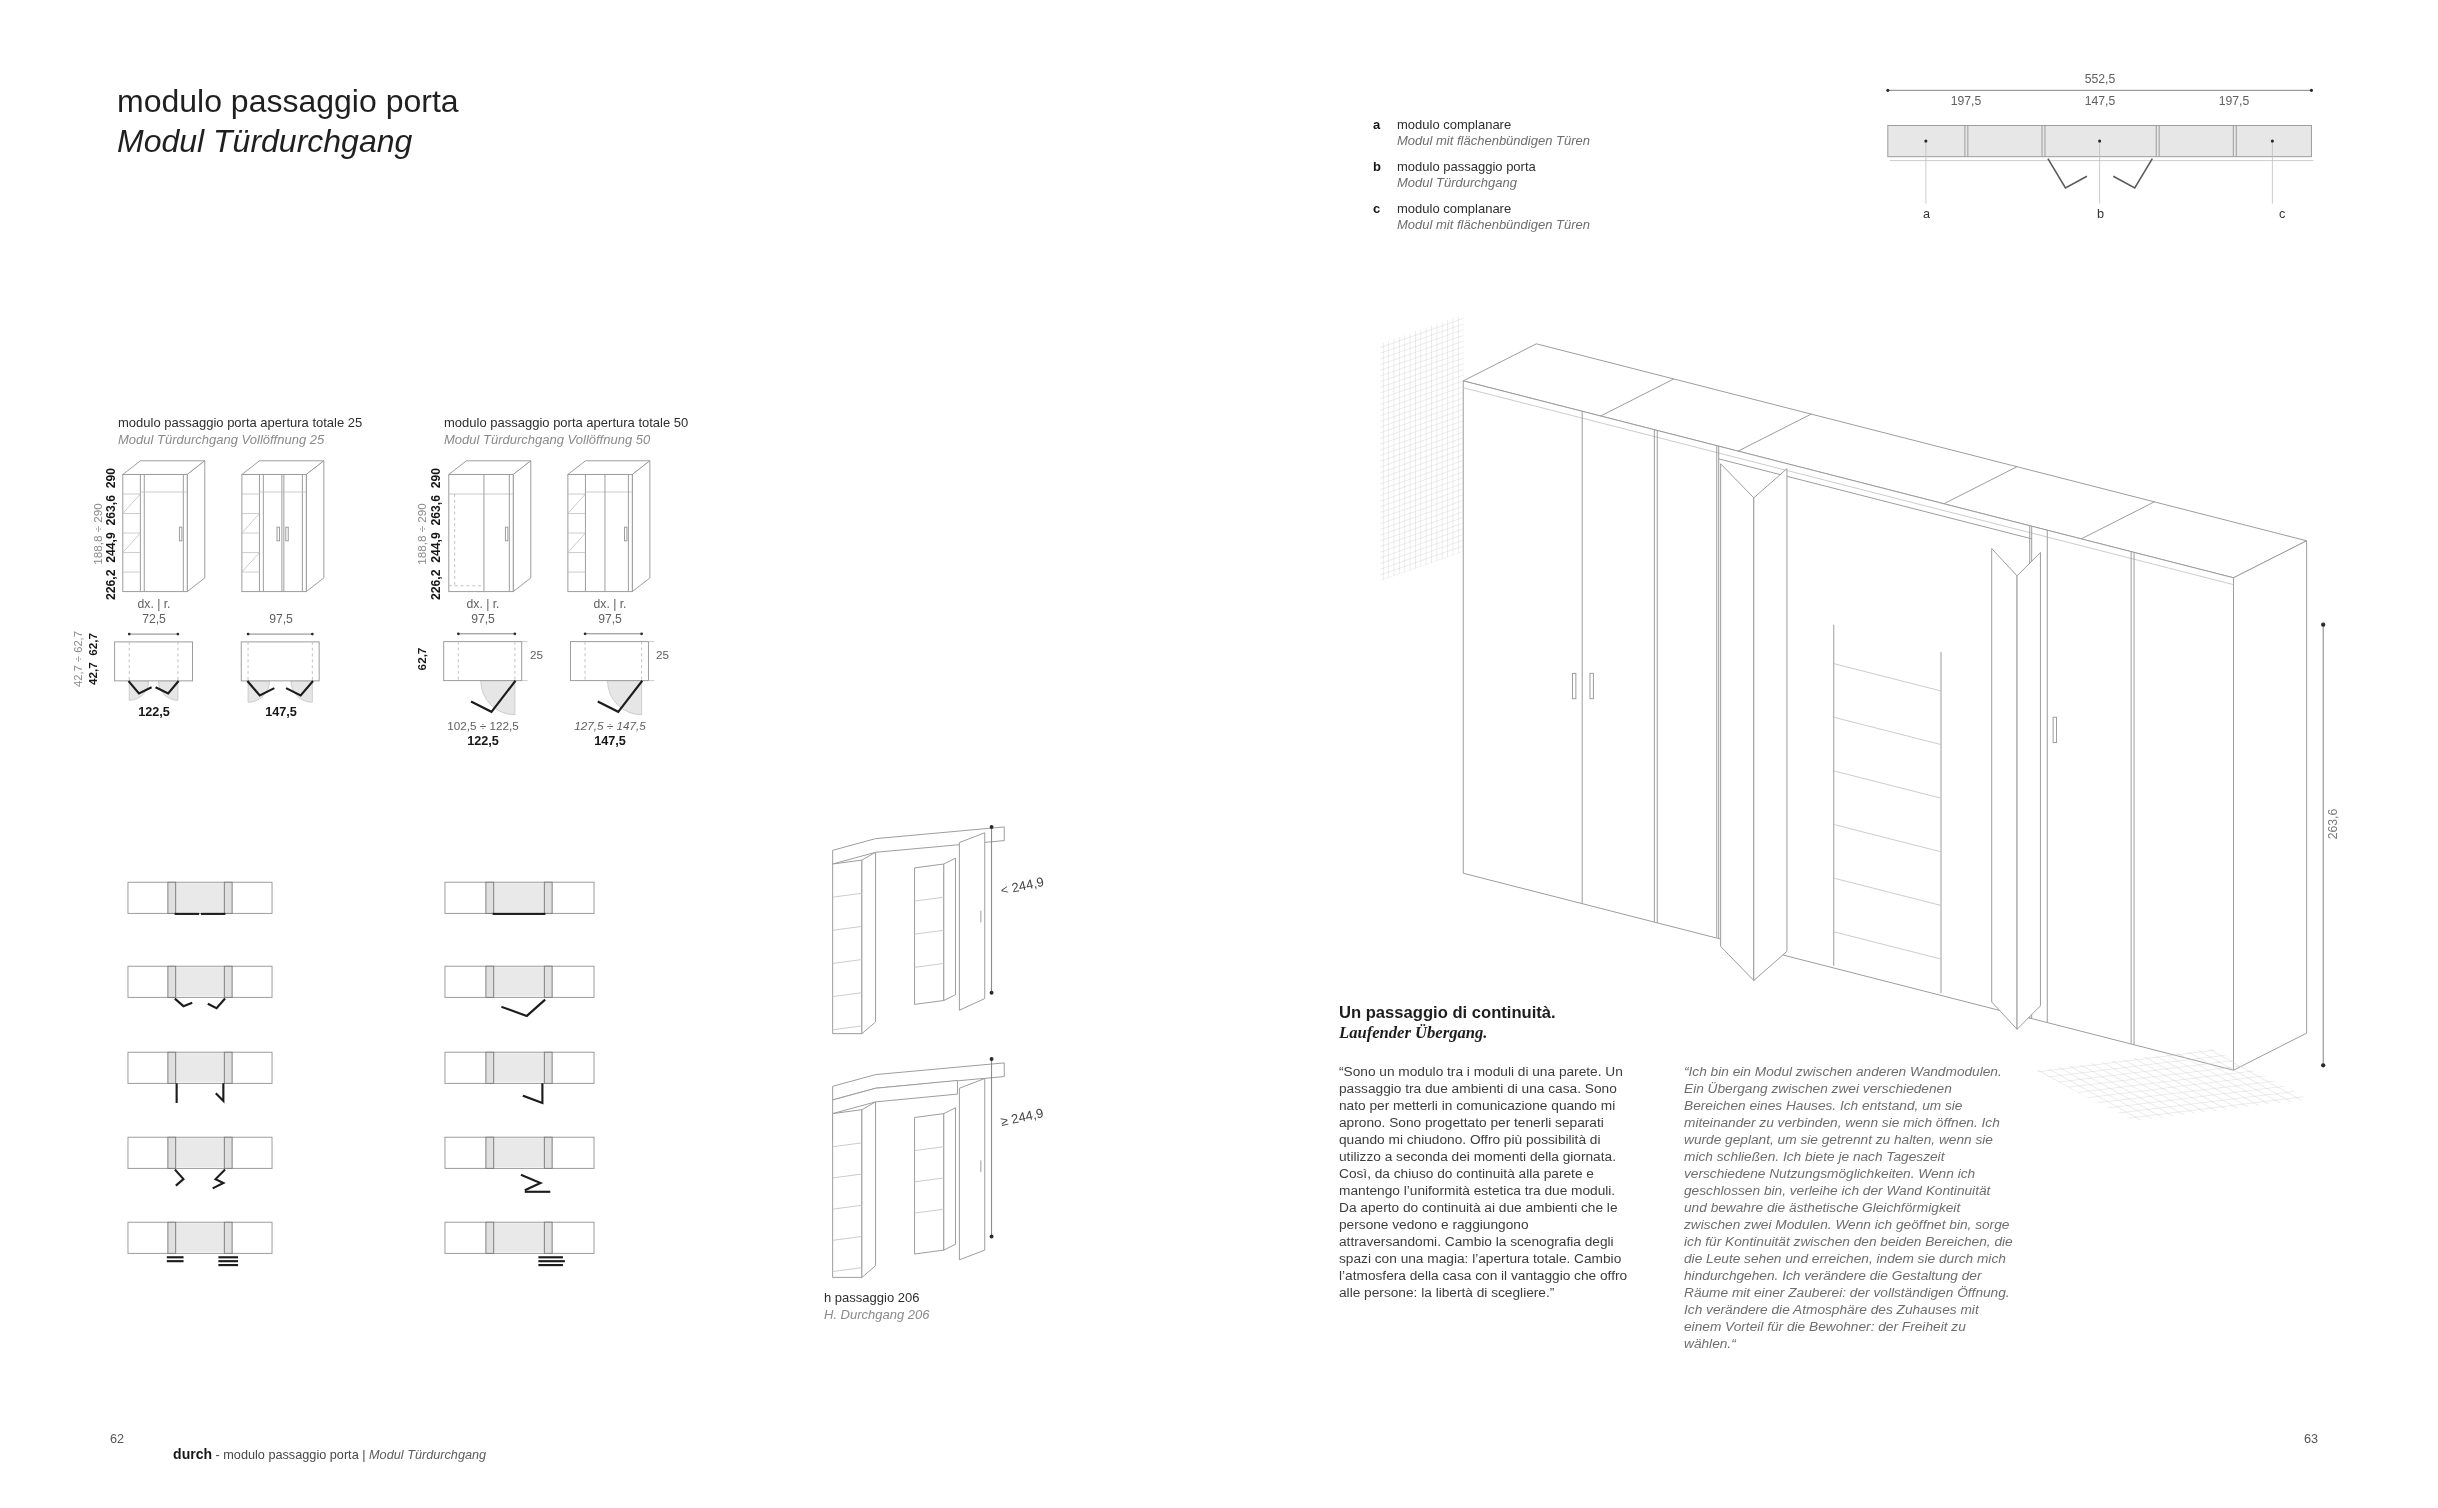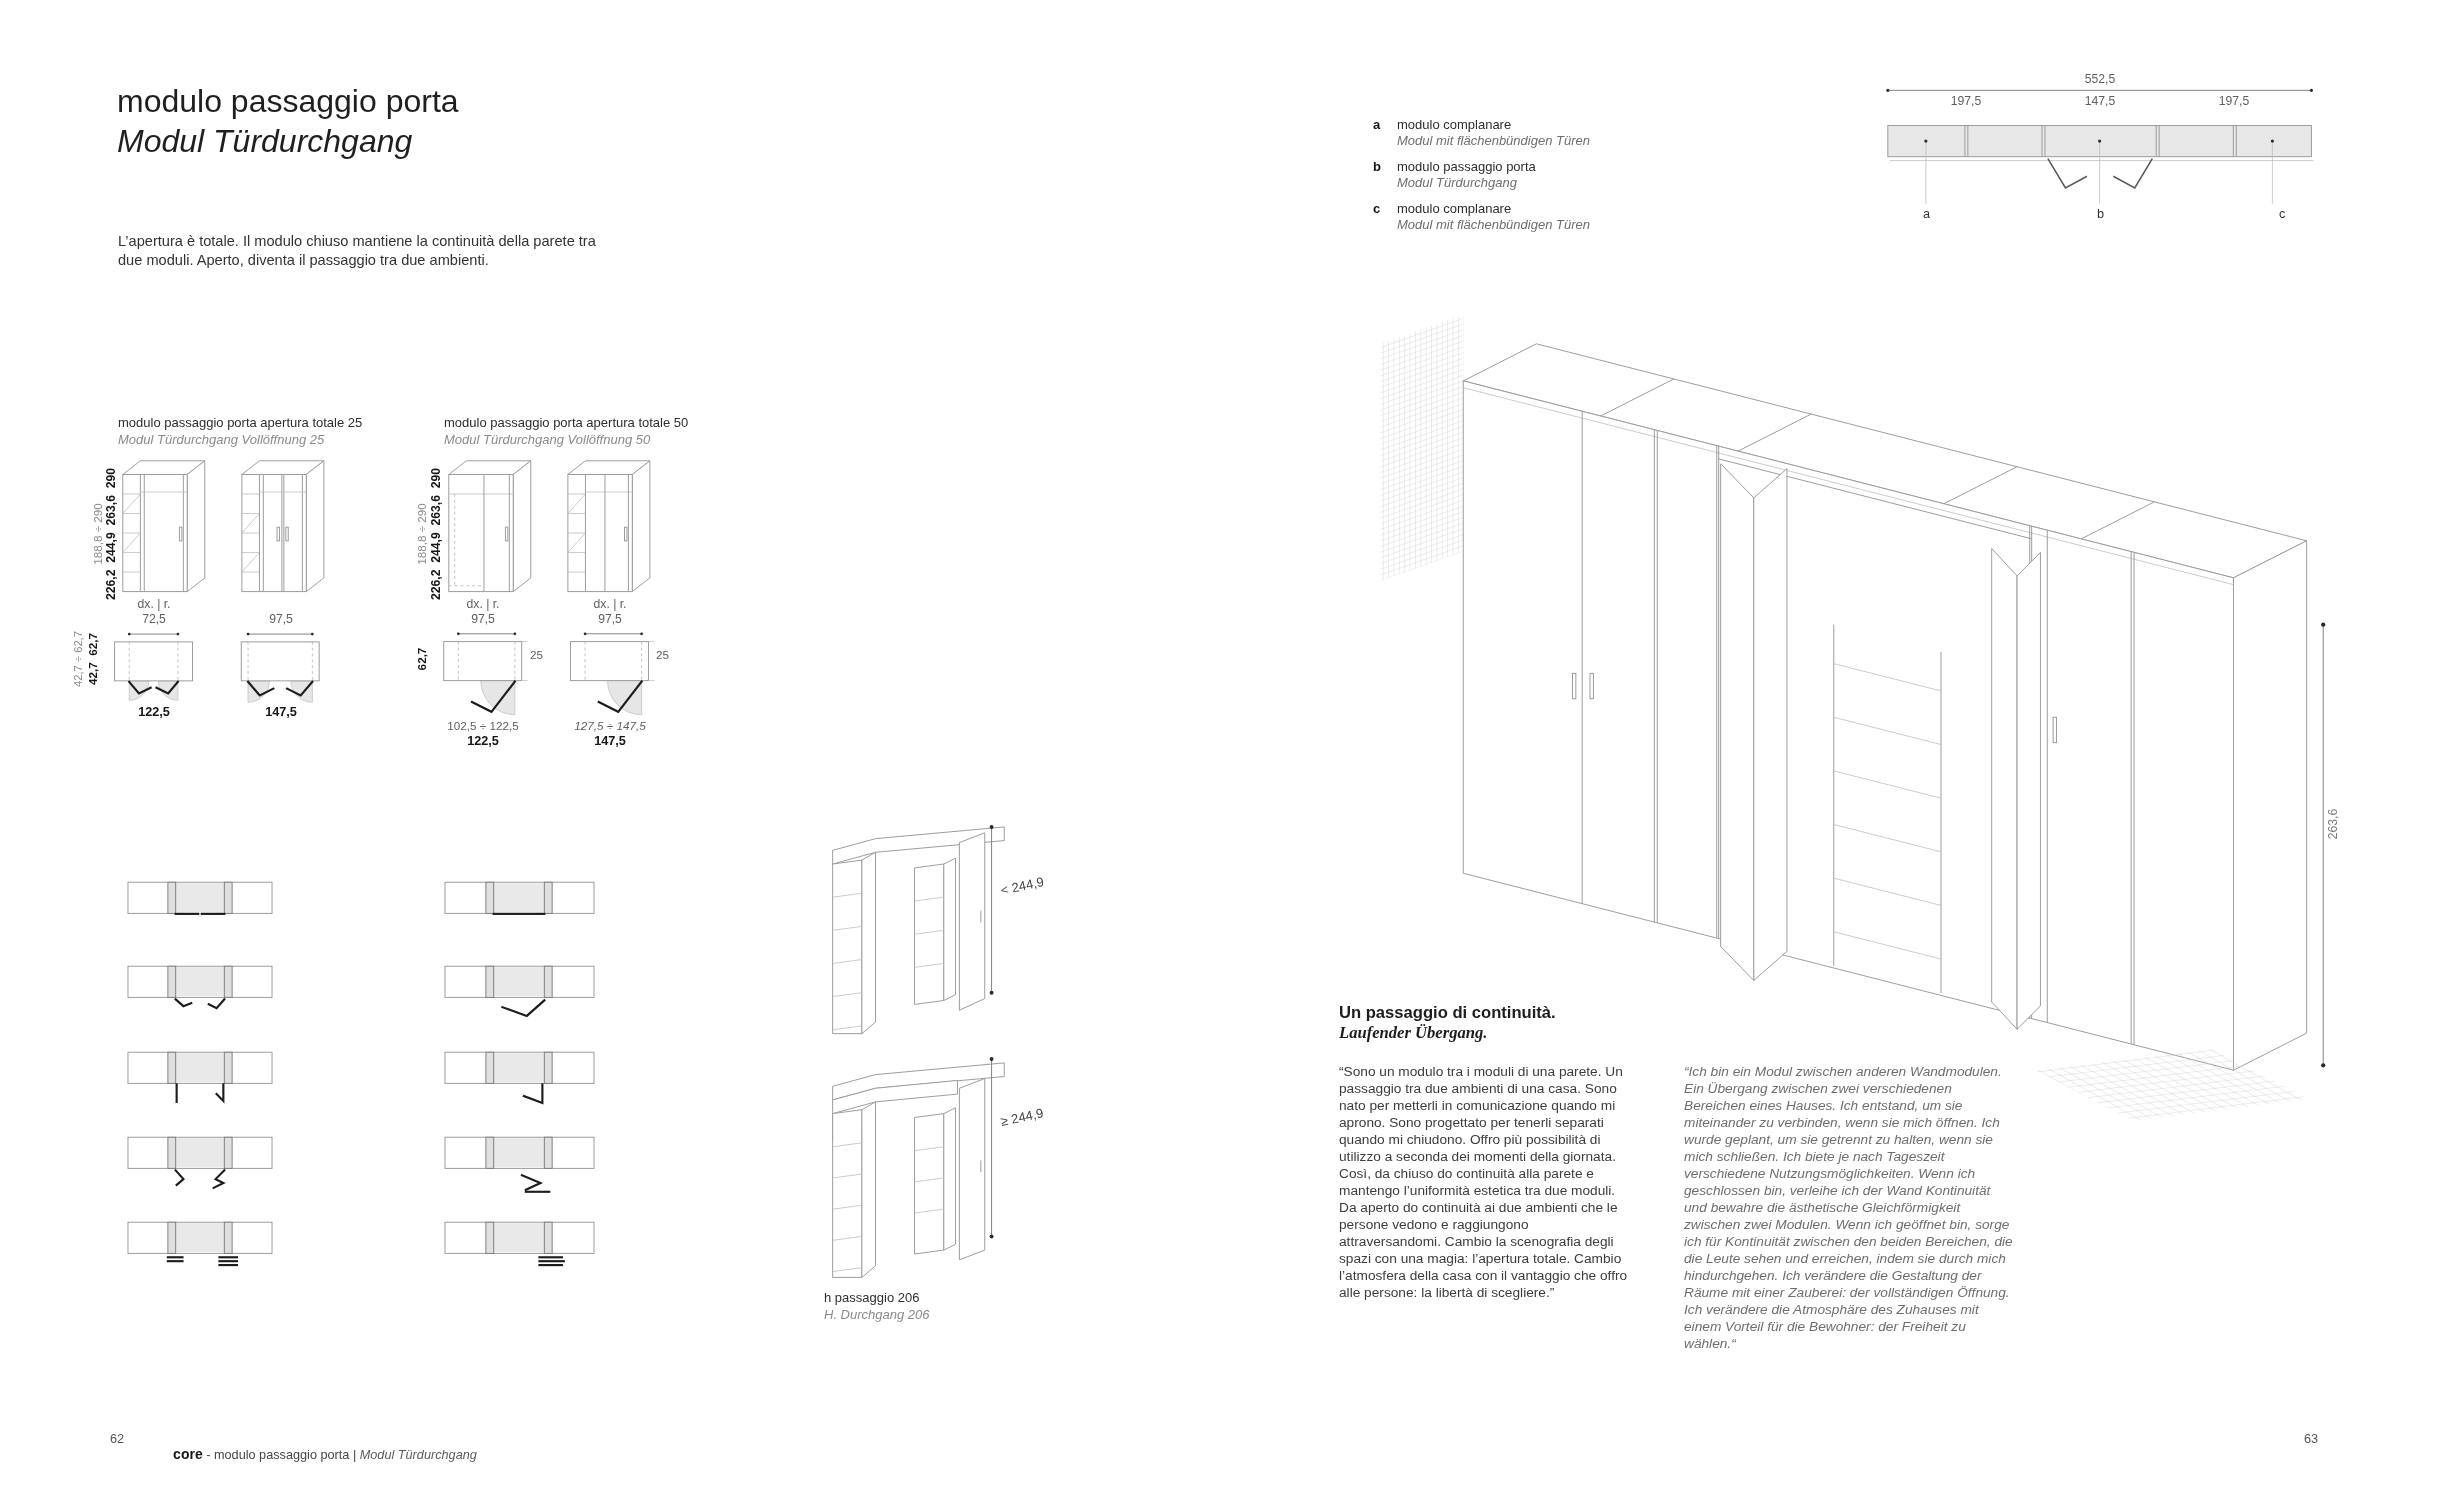--- a/index.html
+++ b/index.html
@@ -27,21 +27,20 @@
   .dot{fill:#2a2a2a;}
 </style>
 </head>
 <body>
 
 <div id="canvas">
 
   <span class="t" style="left:117px;top:81px;font-size:32px;font-weight:300;color:#1f1f1f;">modulo passaggio porta</span>
   <span class="t it" style="left:117px;top:121px;font-size:32px;font-weight:300;color:#1f1f1f;">Modul Türdurchgang</span>
 
-  <div class="t blk" style="left:118px;top:232px;width:502px;font-size:14.6px;line-height:19px;color:#333;">L’apertura è totale. Il modulo chiuso mantiene la continuità della parete tra due moduli. Aperto, diventa il passaggio tra due ambienti.</div>
 
   <span class="t" style="left:118px;top:415px;font-size:13px;">modulo passaggio porta apertura totale 25</span>
   <span class="t it gray" style="left:118px;top:432px;font-size:13px;">Modul Türdurchgang Vollöffnung 25</span>
 
   <span class="t" style="left:444px;top:415px;font-size:13px;">modulo passaggio porta apertura totale 50</span>
   <span class="t it gray" style="left:444px;top:432px;font-size:13px;">Modul Türdurchgang Vollöffnung 50</span>
 
   <span class="t rotc gray" style="left:98px;top:534px;font-size:11.7px;">188,8 ÷ 290</span>
   <span class="t rotc b" style="left:112px;top:534px;font-size:12.2px;">226,2  244,9  263,6  290</span>
   <span class="t rotc gray" style="left:422px;top:534px;font-size:11.7px;">188,8 ÷ 290</span>
@@ -320,21 +319,21 @@
     <circle class="dot" cx="177" cy="0" r="2"></circle>
       <circle class="dot" cx="177" cy="182" r="2"></circle>
   </svg>
   <span class="t rot12" style="left:1001px;top:1114px;font-size:13px;color:#444;">≥ 244,9</span>
 
   <span class="t" style="left:824px;top:1290px;font-size:13px;">h passaggio 206</span>
   <span class="t it gray" style="left:824px;top:1307px;font-size:13px;">H. Durchgang 206</span>
 
   <span class="t" style="left:110px;top:1432px;font-size:12.7px;color:#555;">62</span>
   <span class="t" style="left:159px;top:1430px;font-size:12.7px;color:#474747;">
-    <span class="b" style="font-size:14px;">core</span><span> - modulo passaggio porta | </span><span class="it" style="color:#5c5c5c;">Modul Türdurchgang</span>
+    <span class="b" style="font-size:14px;">durch</span><span> - modulo passaggio porta | </span><span class="it" style="color:#5c5c5c;">Modul Türdurchgang</span>
   </span>
 
   <span class="t b" style="left:1373px;top:117px;font-size:13px;">a</span>
   <span class="t" style="left:1397px;top:117px;font-size:13px;">modulo complanare</span>
   <span class="t it gray" style="left:1397px;top:133px;font-size:13px;color:#6e6e6e;">Modul mit flächenbündigen Türen</span>
   <span class="t b" style="left:1373px;top:159px;font-size:13px;">b</span>
   <span class="t" style="left:1397px;top:159px;font-size:13px;">modulo passaggio porta</span>
   <span class="t it gray" style="left:1397px;top:175px;font-size:13px;color:#6e6e6e;">Modul Türdurchgang</span>
   <span class="t b" style="left:1373px;top:201px;font-size:13px;">c</span>
   <span class="t" style="left:1397px;top:201px;font-size:13px;">modulo complanare</span>

